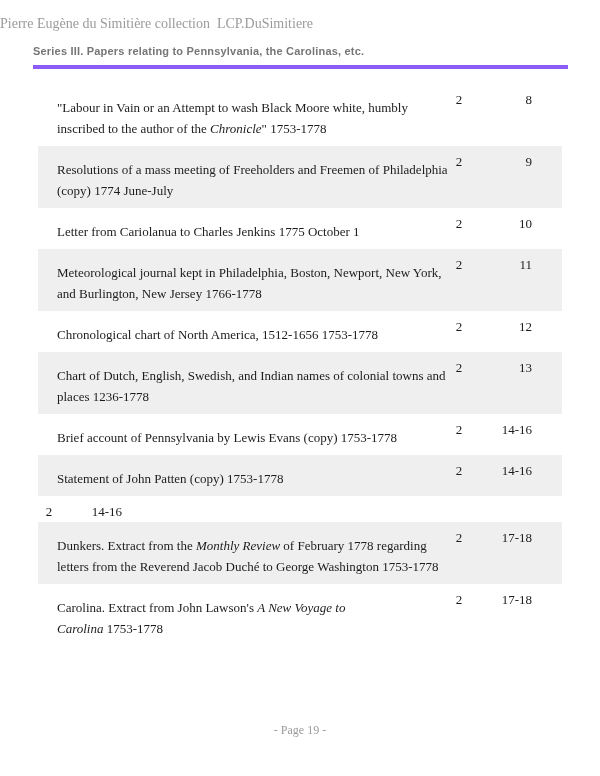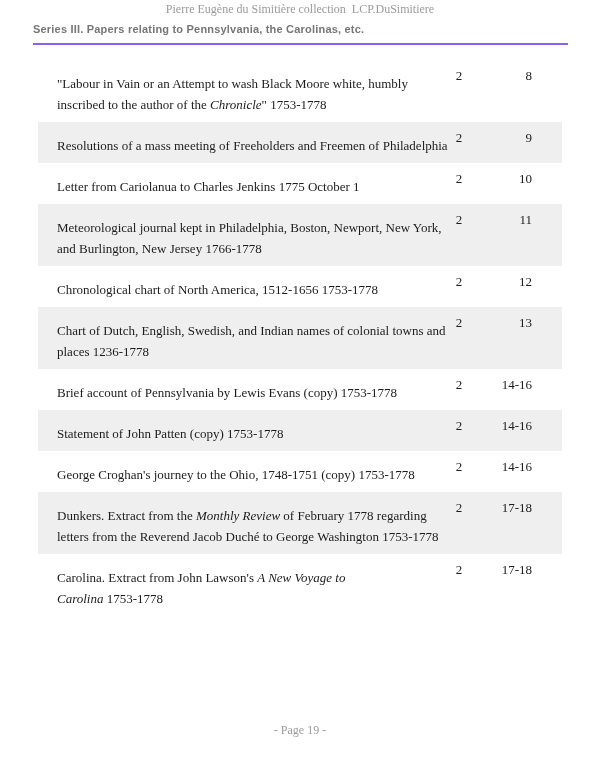--- a/index.html
+++ b/index.html
@@ -5,31 +5,30 @@
   html, body { margin: 0; padding: 0; background: #ffffff; }
   .page {
     position: relative;
     width: 600px;
     height: 776px;
     background: #ffffff;
     overflow: hidden;
     font-family: "Liberation Serif", serif;
   }
   .top-header {
-    padding-top: 2px;
-    text-align: center;
-    font-size: 12px;
+    padding-top: 16px;
+    font-size: 14px;
     color: #9b9b9b;
     white-space: pre;
     font-family: "Liberation Serif", serif;
   }
   .series-block {
-    margin: 2px 32px 0 33px;
+    margin: 9px 32px 0 33px;
     padding-bottom: 6px;
-    border-bottom: 2px solid #8b5cf6;
+    border-bottom: 4px solid #8b5cf6;
   }
   .series-title {
     font-family: "Liberation Sans", sans-serif;
     font-weight: bold;
     font-size: 11px;
     letter-spacing: 0.2px;
     color: #767676;
   }
   .listing {
     margin: 15px 38px 0 38px;
@@ -96,20 +95,21 @@
           <span class="line"><span>"Labour in Vain or an Attempt to wash Black Moore white, humbly</span></span>
           <span class="line"><span>inscribed to the author of the </span><em>Chronicle</em><span>" 1753-1778</span></span>
         </div>
       <div class="cell-box">2</div>
       <div class="cell-folder">8</div>
     </div>
 
     <div class="row shaded">
       <div class="cell-label">
           <span class="line"><span>Resolutions of a mass meeting of Freeholders and Freemen of Philadelphia</span></span>
+          <span class="line"><span>(copy) 1774 June-July</span></span>
         </div>
       <div class="cell-box">2</div>
       <div class="cell-folder">9</div>
     </div>
 
     <div class="row">
       <div class="cell-label">
           <span class="line"><span>Letter from Cariolanua to Charles Jenkins 1775 October 1</span></span>
         </div>
       <div class="cell-box">2</div>
@@ -152,23 +152,20 @@
 
     <div class="row shaded">
       <div class="cell-label">
           <span class="line"><span>Statement of John Patten (copy) 1753-1778</span></span>
         </div>
       <div class="cell-box">2</div>
       <div class="cell-folder">14-16</div>
     </div>
 
     <div class="row">
-      <div class="cell-label">
-          <span class="line"><span>George Croghan's journey to the Ohio, 1748-1751 (copy) 1753-1778</span></span>
-        </div>
       <div class="cell-box">2</div>
       <div class="cell-folder">14-16</div>
     </div>
 
     <div class="row shaded">
       <div class="cell-label">
           <span class="line"><span>Dunkers. Extract from the </span><em>Monthly Review</em><span> of February 1778 regarding</span></span>
           <span class="line"><span>letters from the Reverend Jacob Duché to George Washington 1753-1778</span></span>
         </div>
       <div class="cell-box">2</div>

